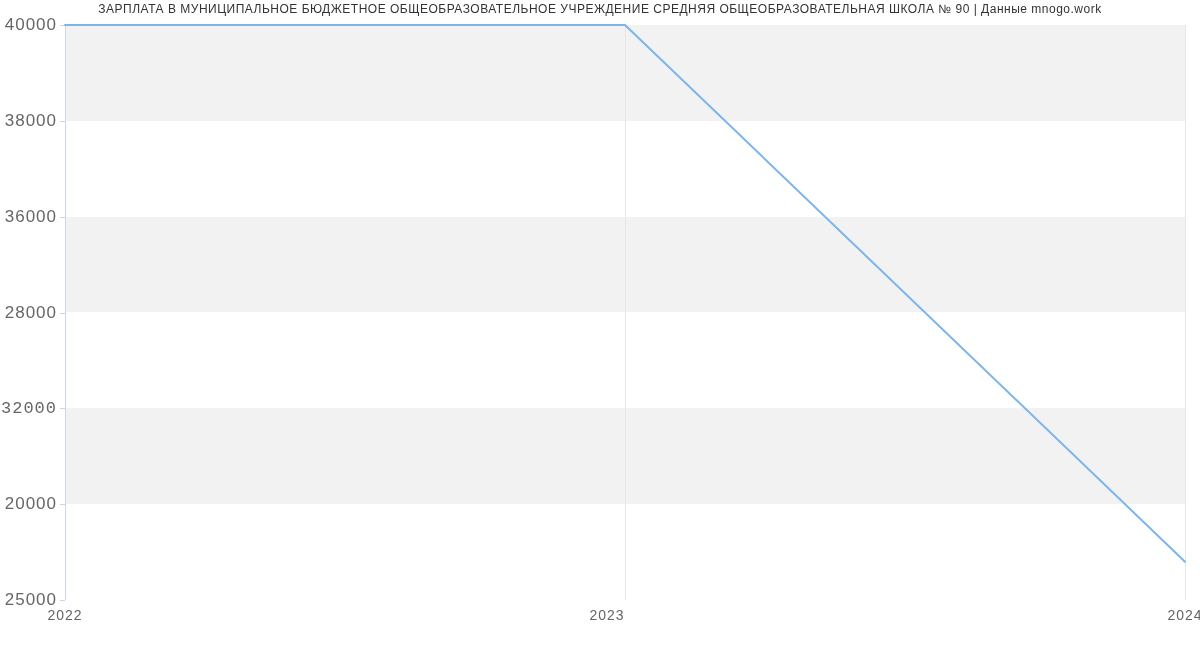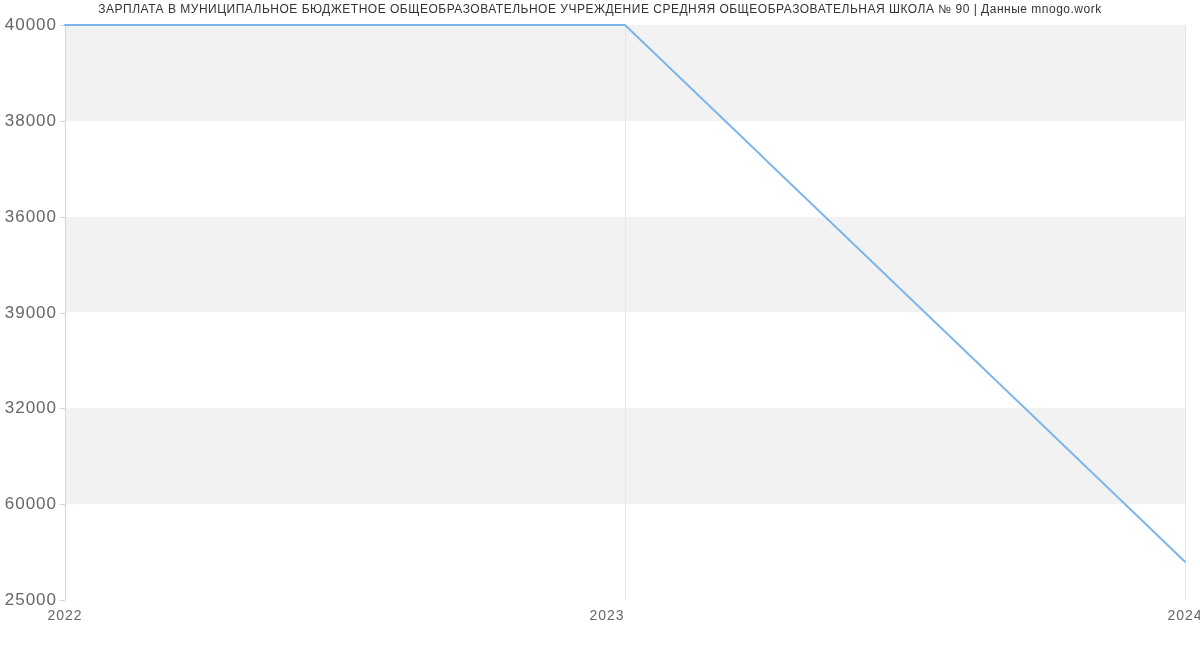--- a/index.html
+++ b/index.html
@@ -123,20 +123,20 @@
       </svg>
   </div>
 
   <div id="xticks">
       <div class="tick-x" style="left: 65px; top: 607px;">2022</div>
       <div class="tick-x" style="left: 607px; top: 607px;">2023</div>
       <div class="tick-x" style="left: 1185px; top: 607px;">2024</div>
     </div>
   <div id="yticks">
       <div class="tick-y" style="right: 1143px; top: 600px;">25000</div>
-      <div class="tick-y" style="right: 1143px; top: 504.167px;">60000</div>
-      <div class="tick-y" style="right: 1143px; top: 408.333px;">32000</div>
-      <div class="tick-y" style="right: 1143px; top: 312.5px;">39000</div>
+      <div class="tick-y" style="right: 1143px; top: 504.167px;">20000</div>
+      <div class="tick-y" style="right: 1143px; top: 408.333px; font-family: Liberation Mono, monospace;">32000</div>
+      <div class="tick-y" style="right: 1143px; top: 312.5px;">28000</div>
       <div class="tick-y" style="right: 1143px; top: 216.667px;">36000</div>
       <div class="tick-y" style="right: 1143px; top: 120.833px; margin-left: 17px;">38000</div>
       <div class="tick-y" style="right: 1143px; top: 25px;">40000</div>
     </div>
 </div>
 
 </body></html>

